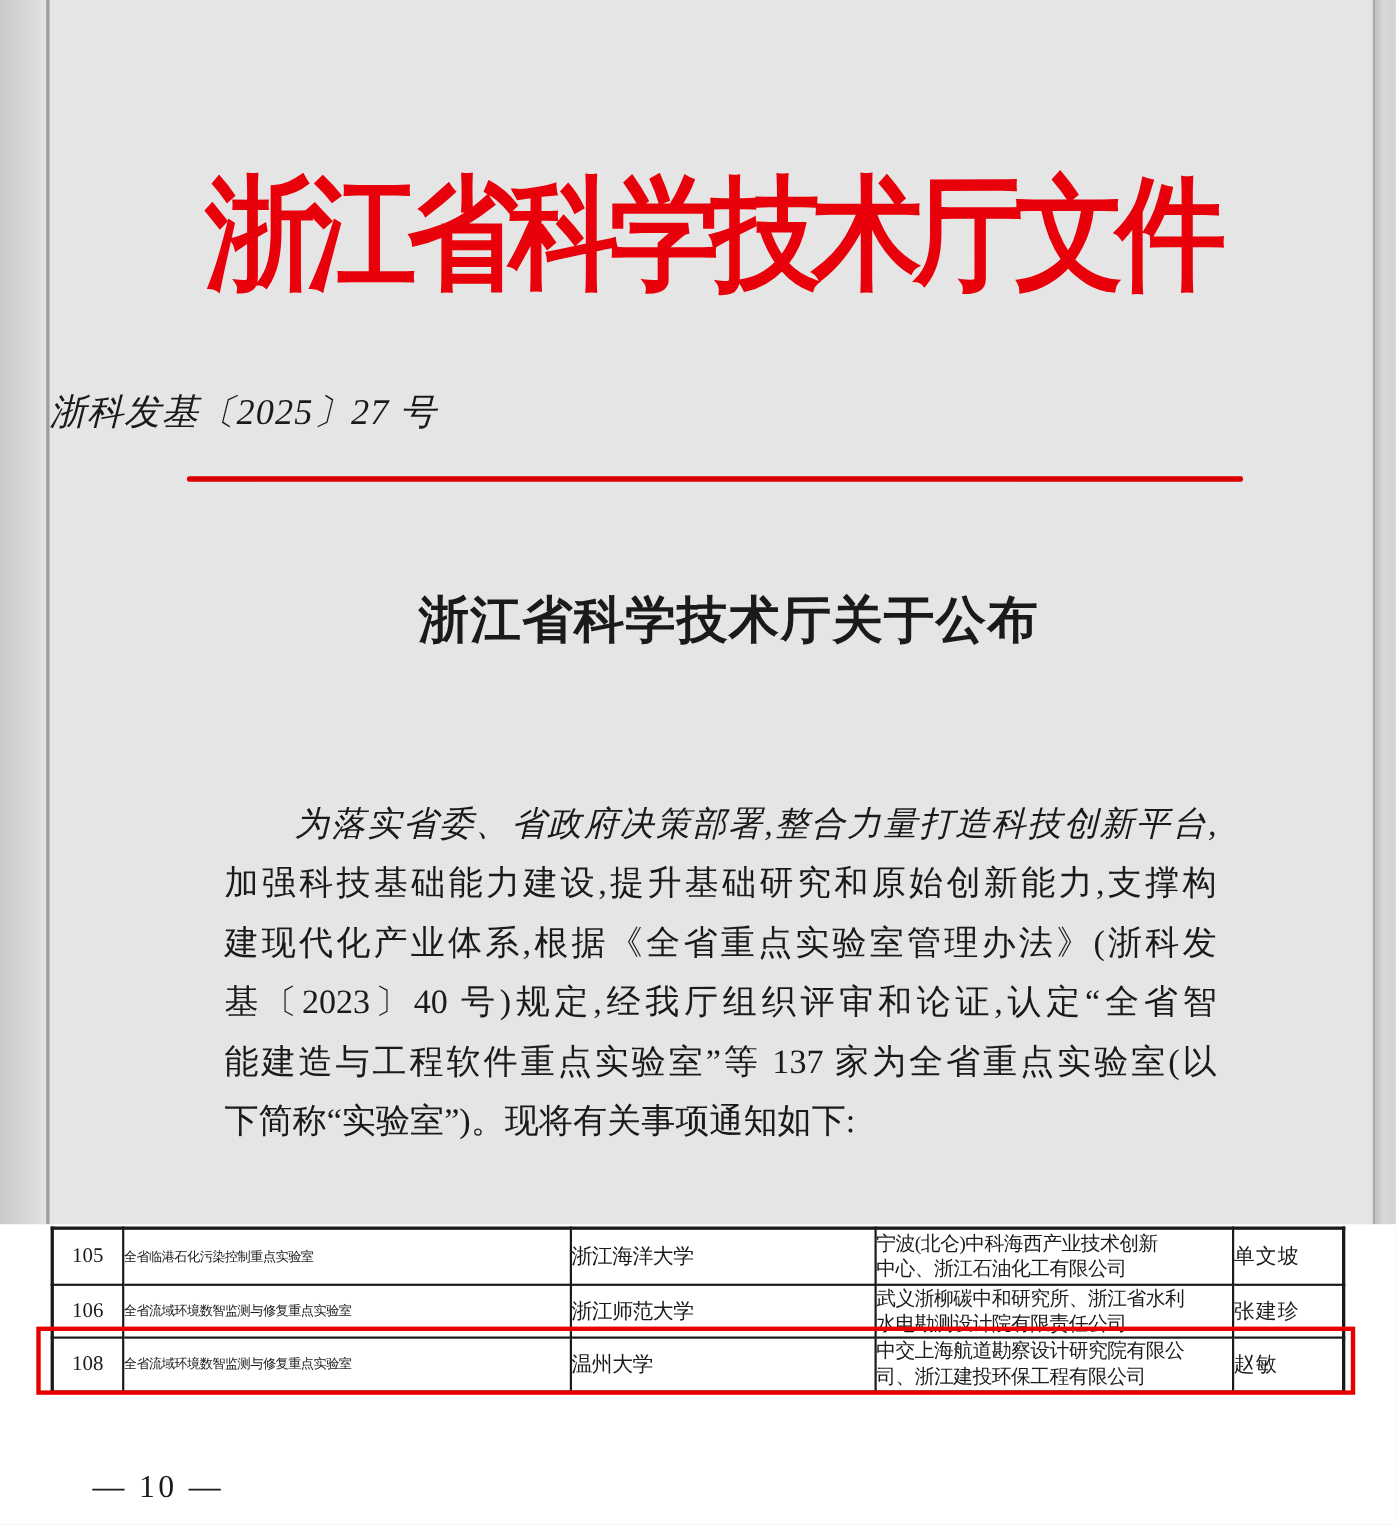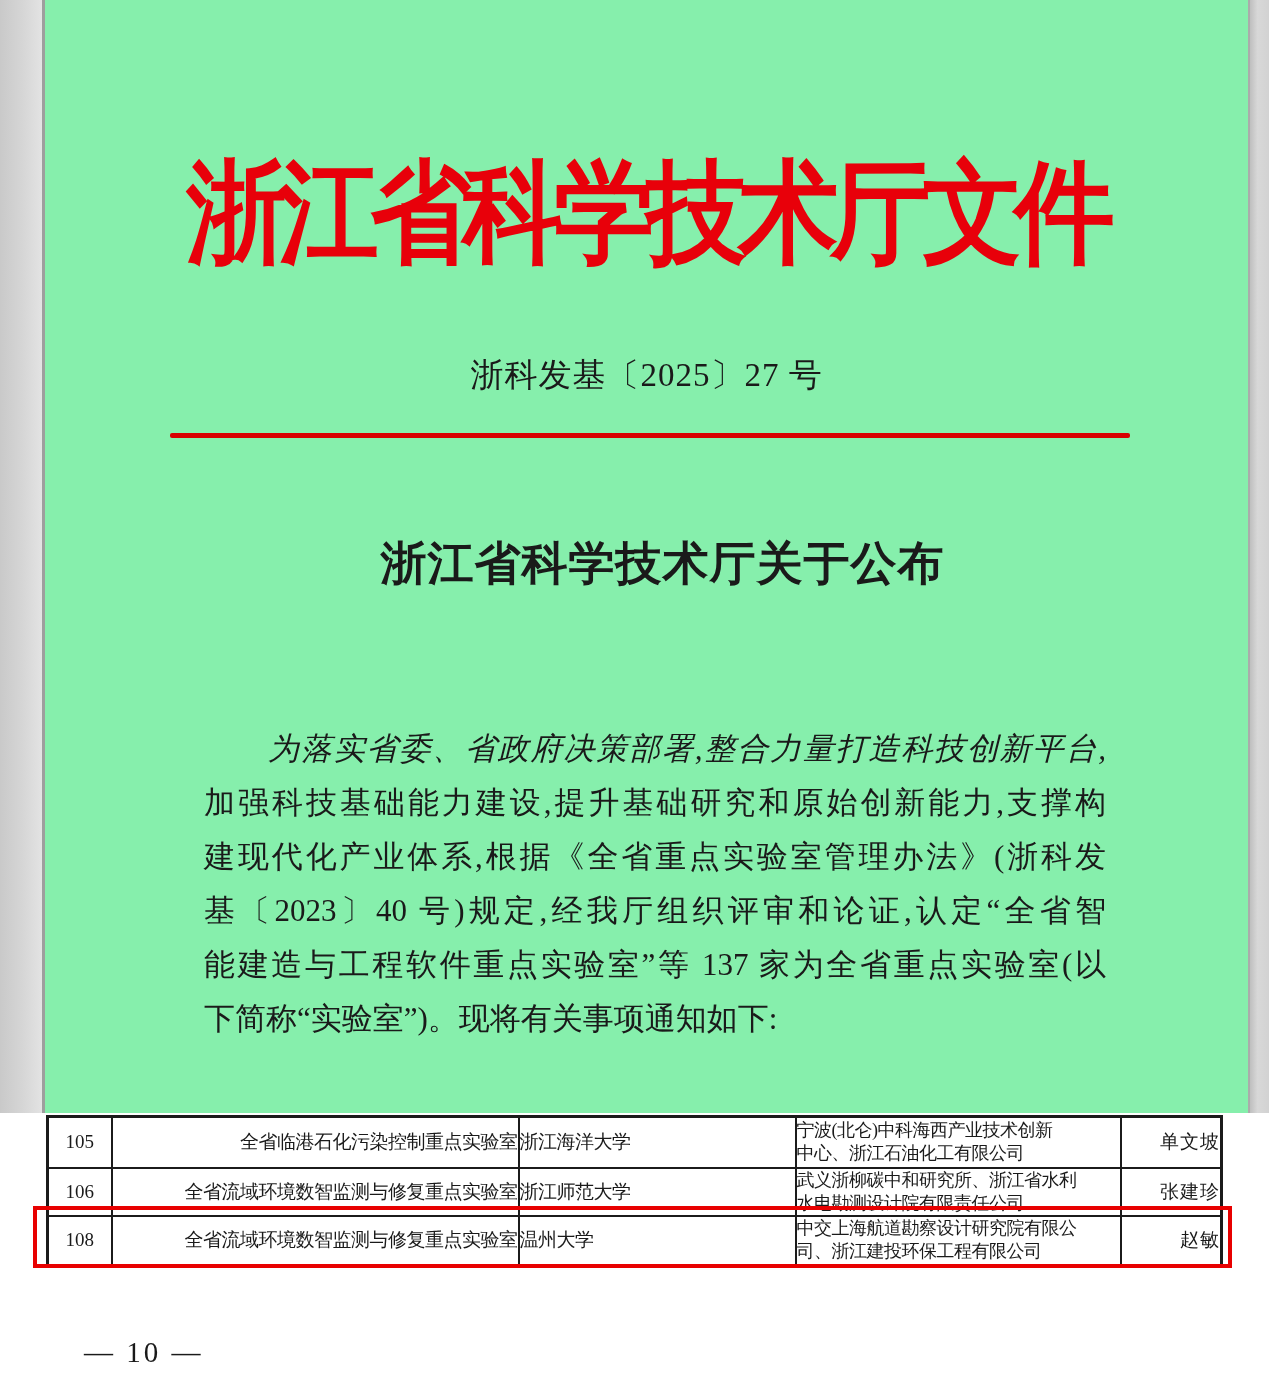--- a/index.html
+++ b/index.html
@@ -1,17 +1,17 @@
 <!DOCTYPE html>
 <html><head>
 <meta charset="utf-8">
 <style>
   html,body{margin:0;padding:0;background:#ffffff;}
   .stage{
-    position:relative;width:1269px;height:1386px;background:#86efac;overflow:hidden;
+    position:relative;width:1269px;height:1386px;background:#e5e5e5;overflow:hidden;
     font-family:"Liberation Serif","DejaVu Serif",serif;color:#1a1a1a;
   }
   
   .margin-left{
     position:absolute;left:0;top:0;width:42px;height:1113px;
     background:linear-gradient(90deg,#c9c9c9 0%,#d6d6d6 55%,#e3e3e3 100%);
     border-right:3px solid #9e9e9e;
   }
   .margin-right{
     position:absolute;right:0;top:0;width:19px;height:1113px;
@@ -20,21 +20,21 @@
   }
   
   .red-header{
     position:absolute;left:45px;width:1203px;top:158px;
     text-align:center;color:#e8000a;font-weight:bold;
     font-size:100px;letter-spacing:-8px;line-height:100px;
     transform:scaleY(1.12);transform-origin:top center;white-space:nowrap;
   }
   .doc-number{
     position:absolute;left:45px;width:1203px;top:355px;
-    text-align:center;font-size:33px;line-height:40px;letter-spacing:1px;
+    font-size:33px;line-height:40px;letter-spacing:1px;font-style:italic;
   }
   .red-rule{
     position:absolute;left:170px;top:433px;width:960px;height:5px;
     background:#d80000;border-radius:2px;
   }
   .notice-title{
     position:absolute;left:61px;width:1203px;top:528px;
     text-align:center;font-weight:bold;font-size:46px;line-height:72px;
     letter-spacing:1px;
   }
@@ -50,24 +50,24 @@
   table.results{
     position:absolute;left:46px;top:2px;width:1174px;
     border-collapse:collapse;table-layout:fixed;
     border:3px solid #1b1b1b;font-size:19px;padding-left:36px;
   }
   table.results td{
     border:2px solid #1b1b1b;vertical-align:middle;overflow:hidden;
     padding:0;
   }
   td.c-no{text-align:center;font-size:19px;letter-spacing:0;}
-  td.c-lab{padding-left:13px;font-size:19px;letter-spacing:-0.5px;text-align:right;}
+  td.c-lab{padding-left:13px;font-size:12px;letter-spacing:-0.5px;}
   td.c-inst{padding-left:10px;font-size:19px;letter-spacing:-0.5px;}
   td.c-part{padding:2px 7px;font-size:18px;line-height:23px;white-space:pre-line;letter-spacing:-0.5px;}
-  td.c-dir{text-align:right;font-size:19px;letter-spacing:1px;}
+  td.c-dir{text-align:left;font-size:19px;letter-spacing:1px;}
   tr.r0{height:51px;} tr.r1{height:48px;} tr.r2{height:52px;} tr.r3{height:50px;}
   .hl-box{
     position:absolute;left:33px;top:93px;width:1191px;height:54px;
     border:4px solid #e80000;background:transparent;z-index:5;
   }
   .page-num{
     position:absolute;left:84px;top:1336px;font-size:29px;letter-spacing:3px;
   }
 </style>
 </head>

